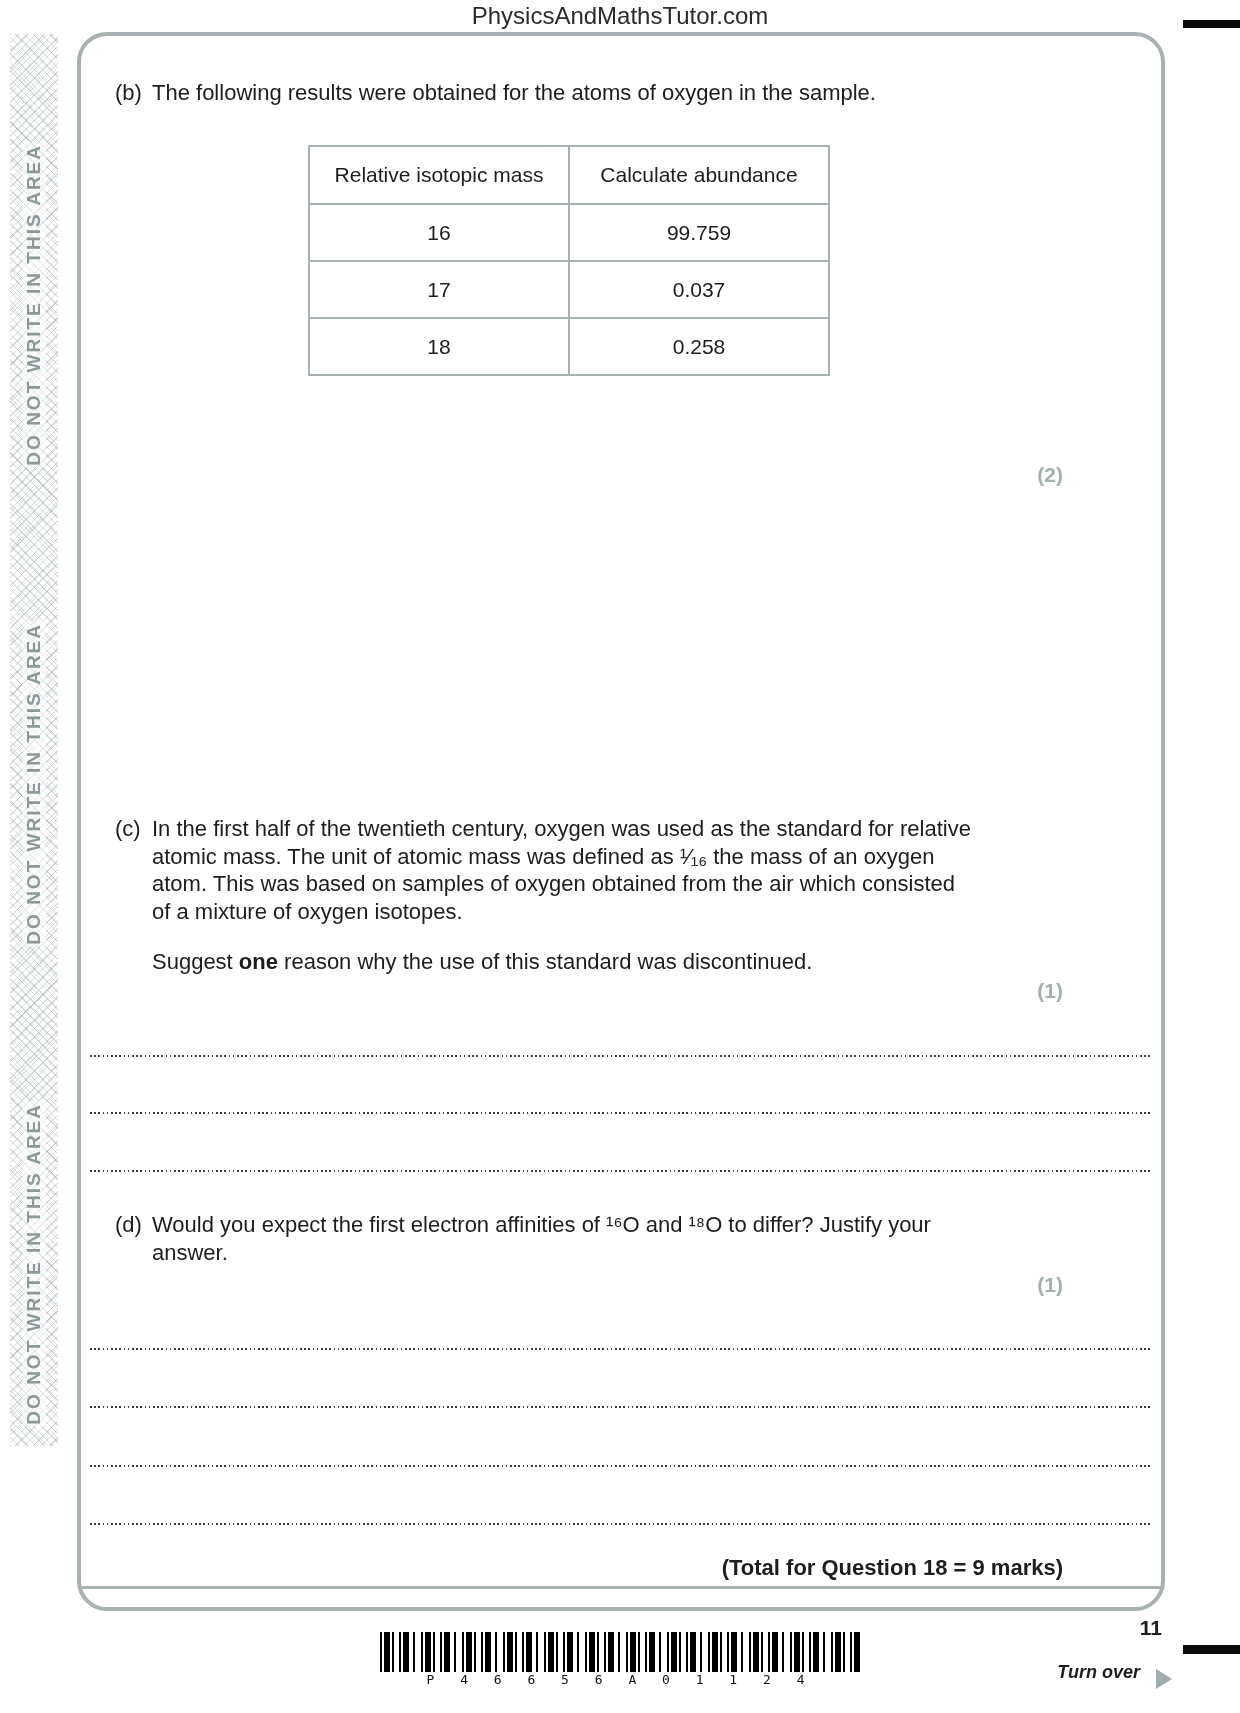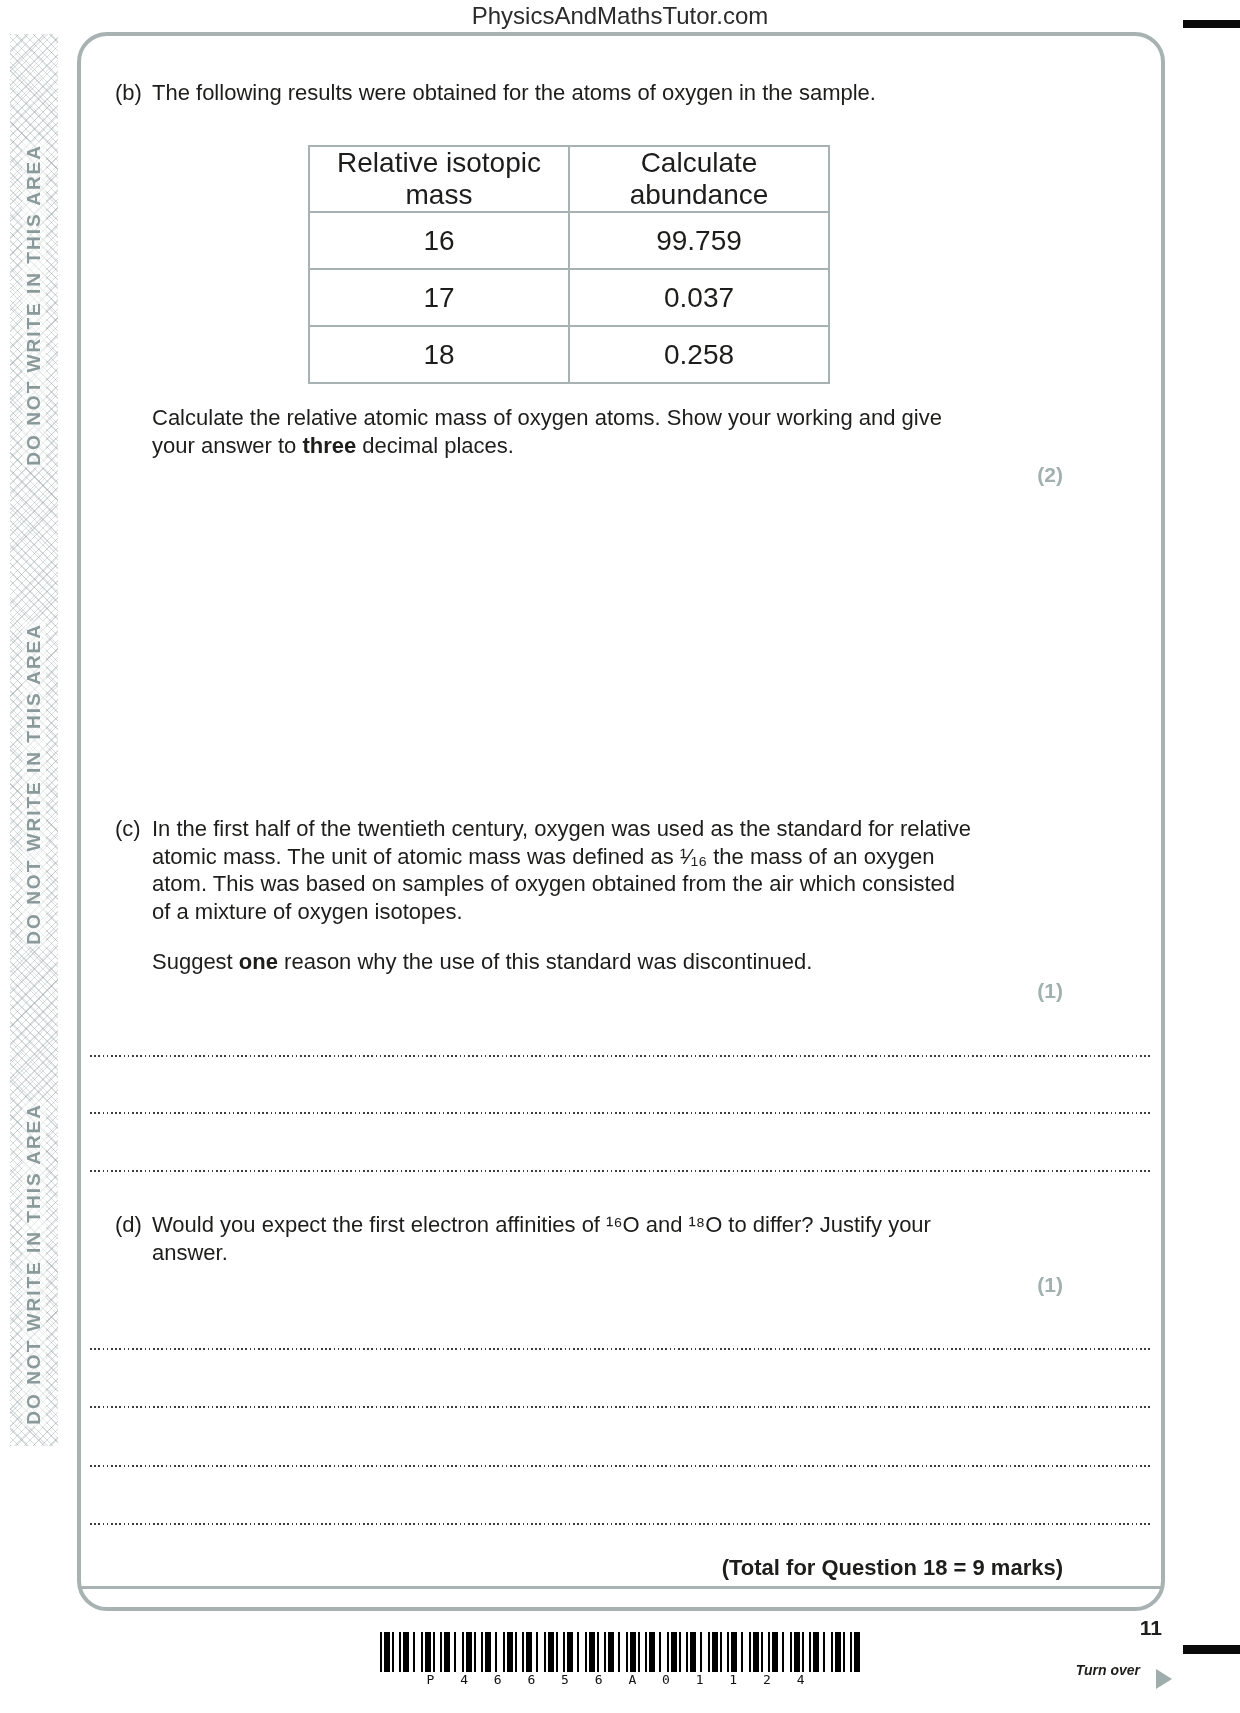--- a/index.html
+++ b/index.html
@@ -82,21 +82,21 @@
     text-align: right;
     font-size: 21px;
     font-weight: bold;
     color: #a3b0b0;
   }
 
   table.iso-table {
     position: absolute;
     left: 308px; top: 145px;
     border-collapse: collapse;
-    font-size: 28px;
+    font-size: 21px;
     border-radius: 12px;
   }
   .iso-table th, .iso-table td {
     border: 2px solid #a8b2b2;
     width: 260px;
     text-align: center;
     font-weight: normal;
     vertical-align: middle;
   }
   .iso-table th { height: 58px; }
@@ -151,21 +151,21 @@
     background: #ffffff;
     font-size: 13px;
     letter-spacing: 9px;
     color: #111111;
     font-family: "DejaVu Sans Mono", monospace;
   }
   .turn-over {
     position: absolute;
     left: 890px; top: 1662px; width: 250px;
     text-align: right;
-    font-size: 14px;
+    font-size: 18px;
     font-weight: bold;
     font-style: italic;
   }
   .turn-over-arrow {
     position: absolute;
     left: 1156px; top: 1669px;
     width: 0; height: 0;
     border-left: 16px solid #9fadad;
     border-top: 10px solid transparent;
     border-bottom: 10px solid transparent;
@@ -209,23 +209,20 @@
       <td>17</td>
       <td>0.037</td>
     </tr>
     <tr>
       <td>18</td>
       <td>0.258</td>
     </tr>
   </tbody>
     </table>
 
-  <div class="para" style="left:152px; top:404px; width:800px;">
-    <span>Calculate the relative atomic mass of oxygen atoms.  Show your working and give your answer to </span><b>three</b><span> decimal places.</span>
-  </div>
   <div class="marks" style="top:463px;">(2)</div>
 
   <div class="q-label" style="left:115px; top:815px;">(c)</div>
   <div class="para" style="left:152px; top:815px; width:820px;">In the first half of the twentieth century, oxygen was used as the standard for relative atomic mass.  The unit of atomic mass was defined as ¹⁄₁₆ the mass of an oxygen atom.  This was based on samples of oxygen obtained from the air which consisted of a mixture of oxygen isotopes.</div>
   <div class="para" style="left:152px; top:948px; width:820px;">
     <span>Suggest </span><b>one</b><span> reason why the use of this standard was discontinued.</span>
   </div>
   <div class="marks" style="top:979px;">(1)</div>
 
   <div class="dotted-line" style="top:1054px;"></div>

